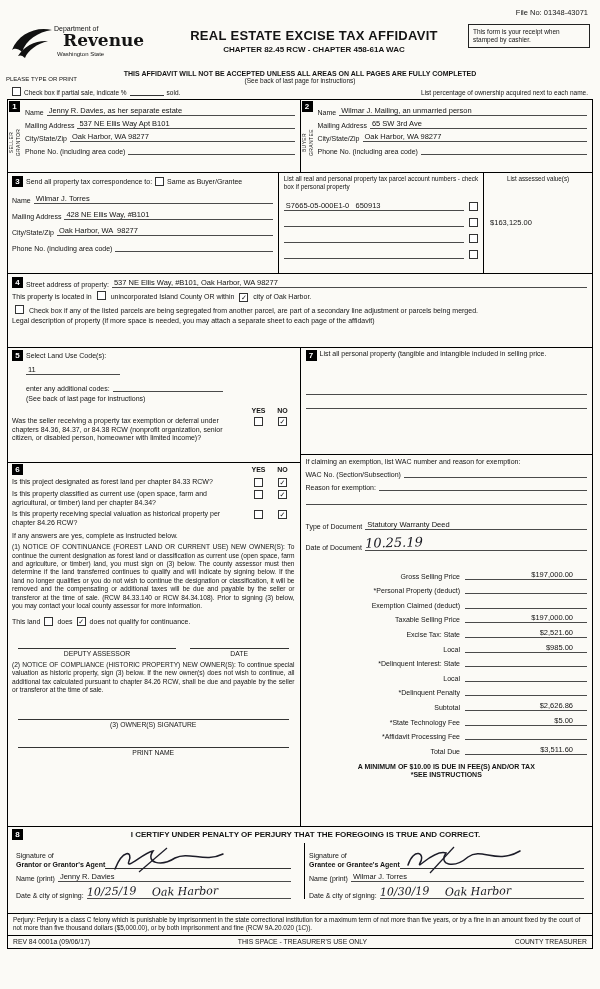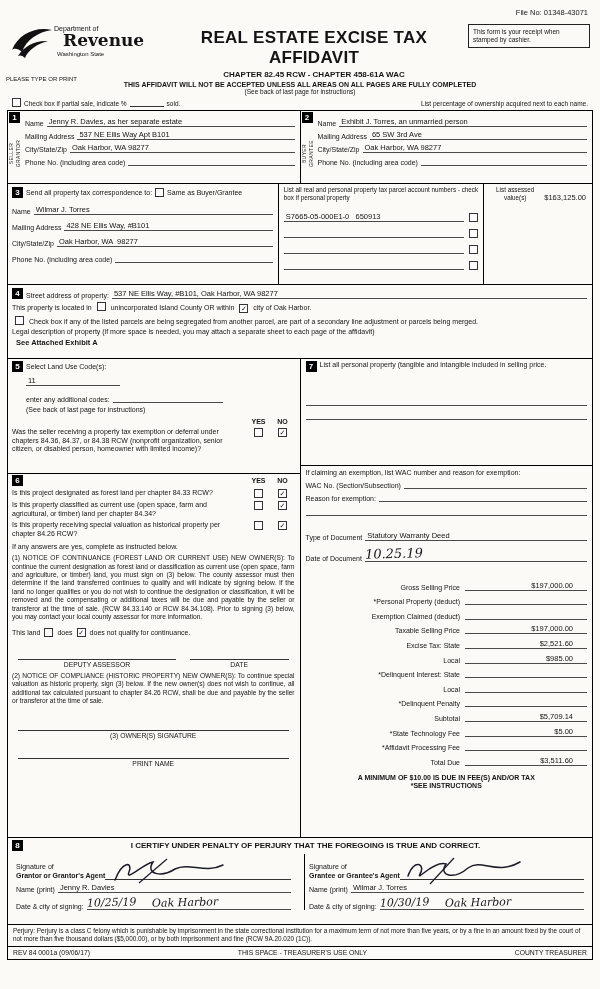--- a/index.html
+++ b/index.html
@@ -17,21 +17,21 @@
           display:flex;align-items:center;justify-content:center;flex:none;}
   .hand{font-family:"DejaVu Serif",serif;font-style:italic;color:#15151c;display:inline-block;transform:rotate(-1.5deg);}
   
   .fileno{position:absolute;top:8px;right:12px;font-size:7.5px;}
   .header{display:flex;margin:22px 10px 0;align-items:flex-start;}
   .logo{width:150px;position:relative;height:46px;flex:none;}
   .logo .dept{position:absolute;left:44px;top:3px;font-size:7px;}
   .logo .rev{position:absolute;left:53px;top:10px;font-family:"DejaVu Serif",serif;font-weight:bold;font-size:17px;line-height:1;}
   .logo .state{position:absolute;left:47px;top:29px;font-size:6px;}
   .titleblock{flex:1;text-align:center;padding-top:6px;}
-  .title{font-weight:bold;font-size:17px;letter-spacing:.3px;}
+  .title{font-weight:bold;font-size:13px;letter-spacing:.3px;}
   .chapter{font-weight:bold;font-size:8px;margin-top:2px;}
   .receipt{width:112px;border:1px solid #222;font-size:6.5px;padding:3px 4px;flex:none;margin-top:2px;line-height:1.25;}
   .pleasetype{position:absolute;left:6px;top:76px;font-size:6px;}
   .warning{text-align:center;font-weight:bold;font-size:7px;margin-top:2px;}
   .seeback{text-align:center;font-size:6.5px;}
   .partialrow{display:flex;align-items:flex-end;margin:3px 12px 0;font-size:6.5px;}
   .partialrow .blank2{width:34px;border-bottom:1px solid #333;margin:0 3px;height:7px;}
   
   .mainbox{margin:3px 7px 0;border:1.5px solid #000;}
   .sec12{display:flex;height:72px;border-bottom:1px solid #000;}
@@ -40,21 +40,21 @@
   .half .numbox{position:absolute;left:1px;top:1px;}
   .vlabel{position:absolute;left:0;top:12px;bottom:0;width:13px;display:flex;align-items:center;justify-content:center;}
   .vlabel .inner{transform:rotate(-90deg);font-size:5px;letter-spacing:.4px;line-height:1.3;text-align:center;white-space:nowrap;}
   .frow{display:flex;align-items:flex-end;height:13px;}
   .frow .lbl{white-space:nowrap;padding-right:3px;}
   .frow .fv{flex:1;}
   
   .sec3{display:flex;height:100px;border-bottom:1px solid #000;}
   .s3left{width:47%;border-right:1px solid #000;padding:2px 5px 2px 4px;}
   .s3mid{width:35%;border-right:1px solid #000;display:flex;flex-direction:column;padding:2px 5px;}
-  .s3right{width:18%;display:flex;flex-direction:row;padding:2px 4px;}
+  .s3right{width:18%;display:flex;flex-direction:column;padding:2px 4px;gap:16px;}
   .s3head{font-size:6.3px;line-height:1.25;height:20px;}
   .prow{display:flex;align-items:flex-end;height:16px;}
   .prow .pv{flex:1;}
   .prow .cb{margin-left:5px;}
   
   .sec4{height:68px;border-bottom:1px solid #000;padding:3px 5px 2px 4px;}
   .s4line{margin-top:3px;}
   .s4line .cb{margin:0 3px;}
   
   .secmid{display:flex;height:478px;border-bottom:1px solid #000;}
@@ -162,21 +162,21 @@
             <span class="fv u"></span>
           </div>
       </div>
       <div class="half">
         <div class="numbox">2</div>
         <div class="vlabel">
           <div class="inner"><span>BUYER</span><br><span>GRANTEE</span></div>
         </div>
         <div class="frow">
             <span class="lbl">Name</span>
-            <span class="fv u val">Exhibit J. Torres, an unmarried person</span>
+            <span class="fv u val">Wilmar J. Mailing, an unmarried person</span>
           </div>
         <div class="frow">
             <span class="lbl">Mailing Address</span>
             <span class="fv u val">65 SW 3rd Ave</span>
           </div>
         <div class="frow">
             <span class="lbl">City/State/Zip</span>
             <span class="fv u val">Oak Harbor, WA 98277</span>
           </div>
         <div class="frow">
@@ -249,21 +249,20 @@
         <span class="cb"></span>
         <span>unincorporated Island County OR within</span>
         <span class="cb">✓</span>
         <span>city of Oak Harbor.</span>
       </div>
       <div class="s4line">
         <span class="cb"></span>
         <span>Check box if any of the listed parcels are being segregated from another parcel, are part of a secondary line adjustment or parcels being merged.</span>
       </div>
       <div class="s4line">Legal description of property (if more space is needed, you may attach a separate sheet to each page of the affidavit)</div>
-      <div class="s4line val" style="margin-left:2px;font-weight:bold;">See Attached Exhibit A</div>
     </div>
 
     <div class="secmid">
 
       <div class="midleft">
 
         <div class="s5">
           <div class="row" style="align-items:center;gap:3px;">
             <div class="numbox">5</div>
             <span>Select Land Use Code(s):</span>
@@ -414,21 +413,21 @@
           <div class="finrow">
               <span class="flab">Local</span>
               <span class="fval"></span>
             </div>
           <div class="finrow">
               <span class="flab">*Delinquent Penalty</span>
               <span class="fval"></span>
             </div>
           <div class="finrow">
               <span class="flab">Subtotal</span>
-              <span class="fval">$5,709.14</span>
+              <span class="fval">$2,626.86</span>
             </div>
           <div class="finrow">
               <span class="flab">*State Technology Fee</span>
               <span class="fval">$5.00</span>
             </div>
           <div class="finrow">
               <span class="flab">*Affidavit Processing Fee</span>
               <span class="fval"></span>
             </div>
           <div class="finrow">

